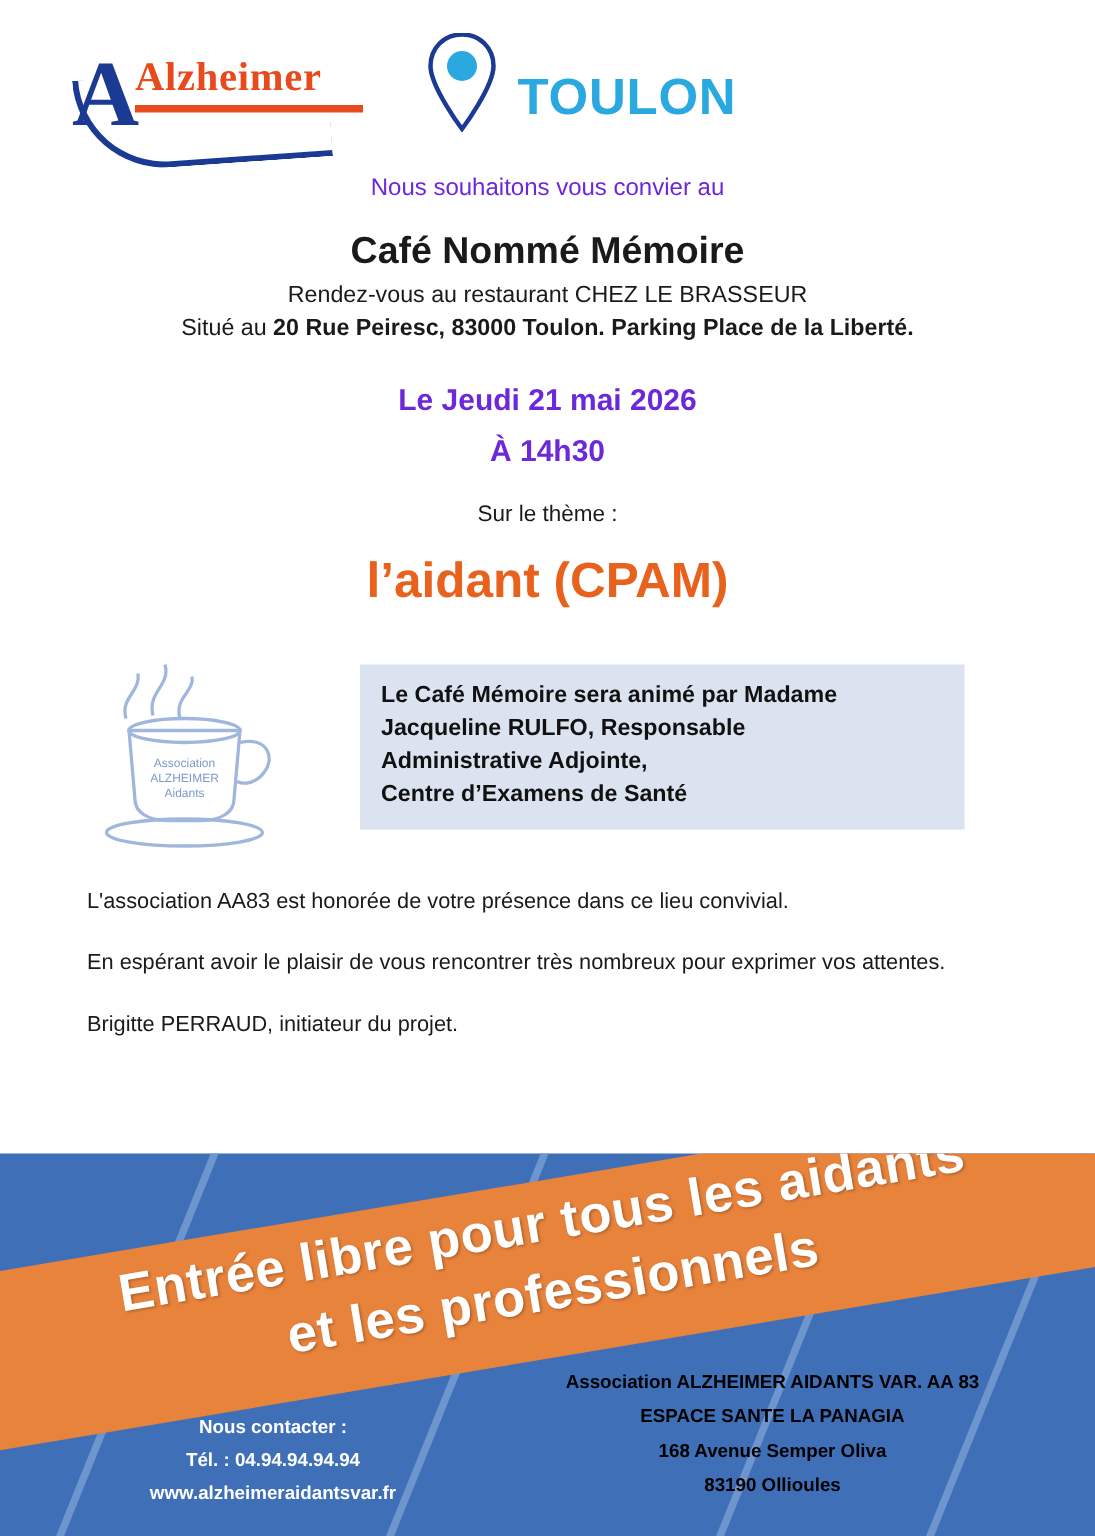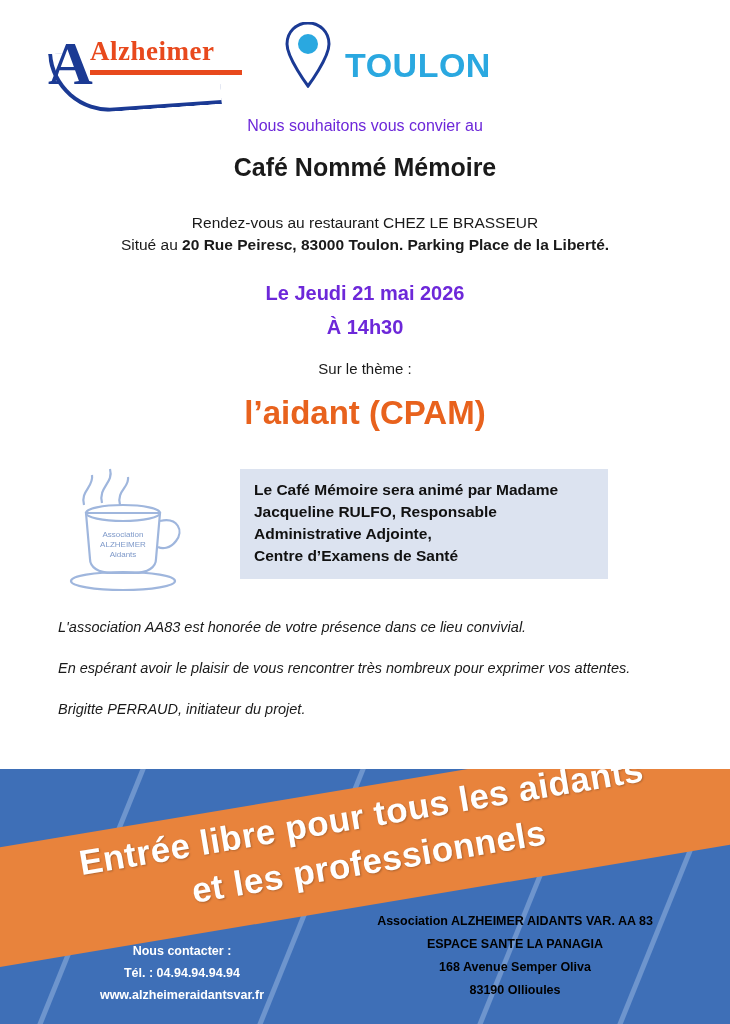--- a/index.html
+++ b/index.html
@@ -102,21 +102,21 @@
     font-size: 16px;
     color: #6d28d9;
   }
   .title-main {
     margin-top: 18px;
     font-size: 25px;
     font-weight: bold;
     color: #1a1a1a;
   }
   .venue {
-    margin-top: 30px;
+    margin-top: 4px;
     font-size: 15.5px;
     line-height: 22px;
   }
   .venue b { font-weight: bold; }
   .date {
     margin-top: 20px;
     font-size: 20px;
     font-weight: bold;
     color: #6d28d9;
     line-height: 34px;
@@ -144,36 +144,35 @@
     position: absolute;
     left: 50px;
     top: 2px;
     width: 160px;
     height: 140px;
   }
   .speaker-box {
     position: absolute;
     left: 240px;
     top: 10px;
-    width: 368px;
+    width: 403px;
     background: #dce3f0;
     padding: 10px 12px 12px 14px;
     font-size: 15.5px;
     font-weight: bold;
     line-height: 22px;
     color: #111;
   }
 
   
   .paras {
     margin-top: 8px;
     padding: 0 56px 0 58px;
     font-size: 14.5px;
     line-height: 21px;
-    font-style: italic;
   }
   .paras p { margin: 0 0 20px 0; }
   .paras p.just { text-align: justify; }
 
   
   .footer {
     position: absolute;
     left: 0;
     bottom: 0;
     width: 730px;

